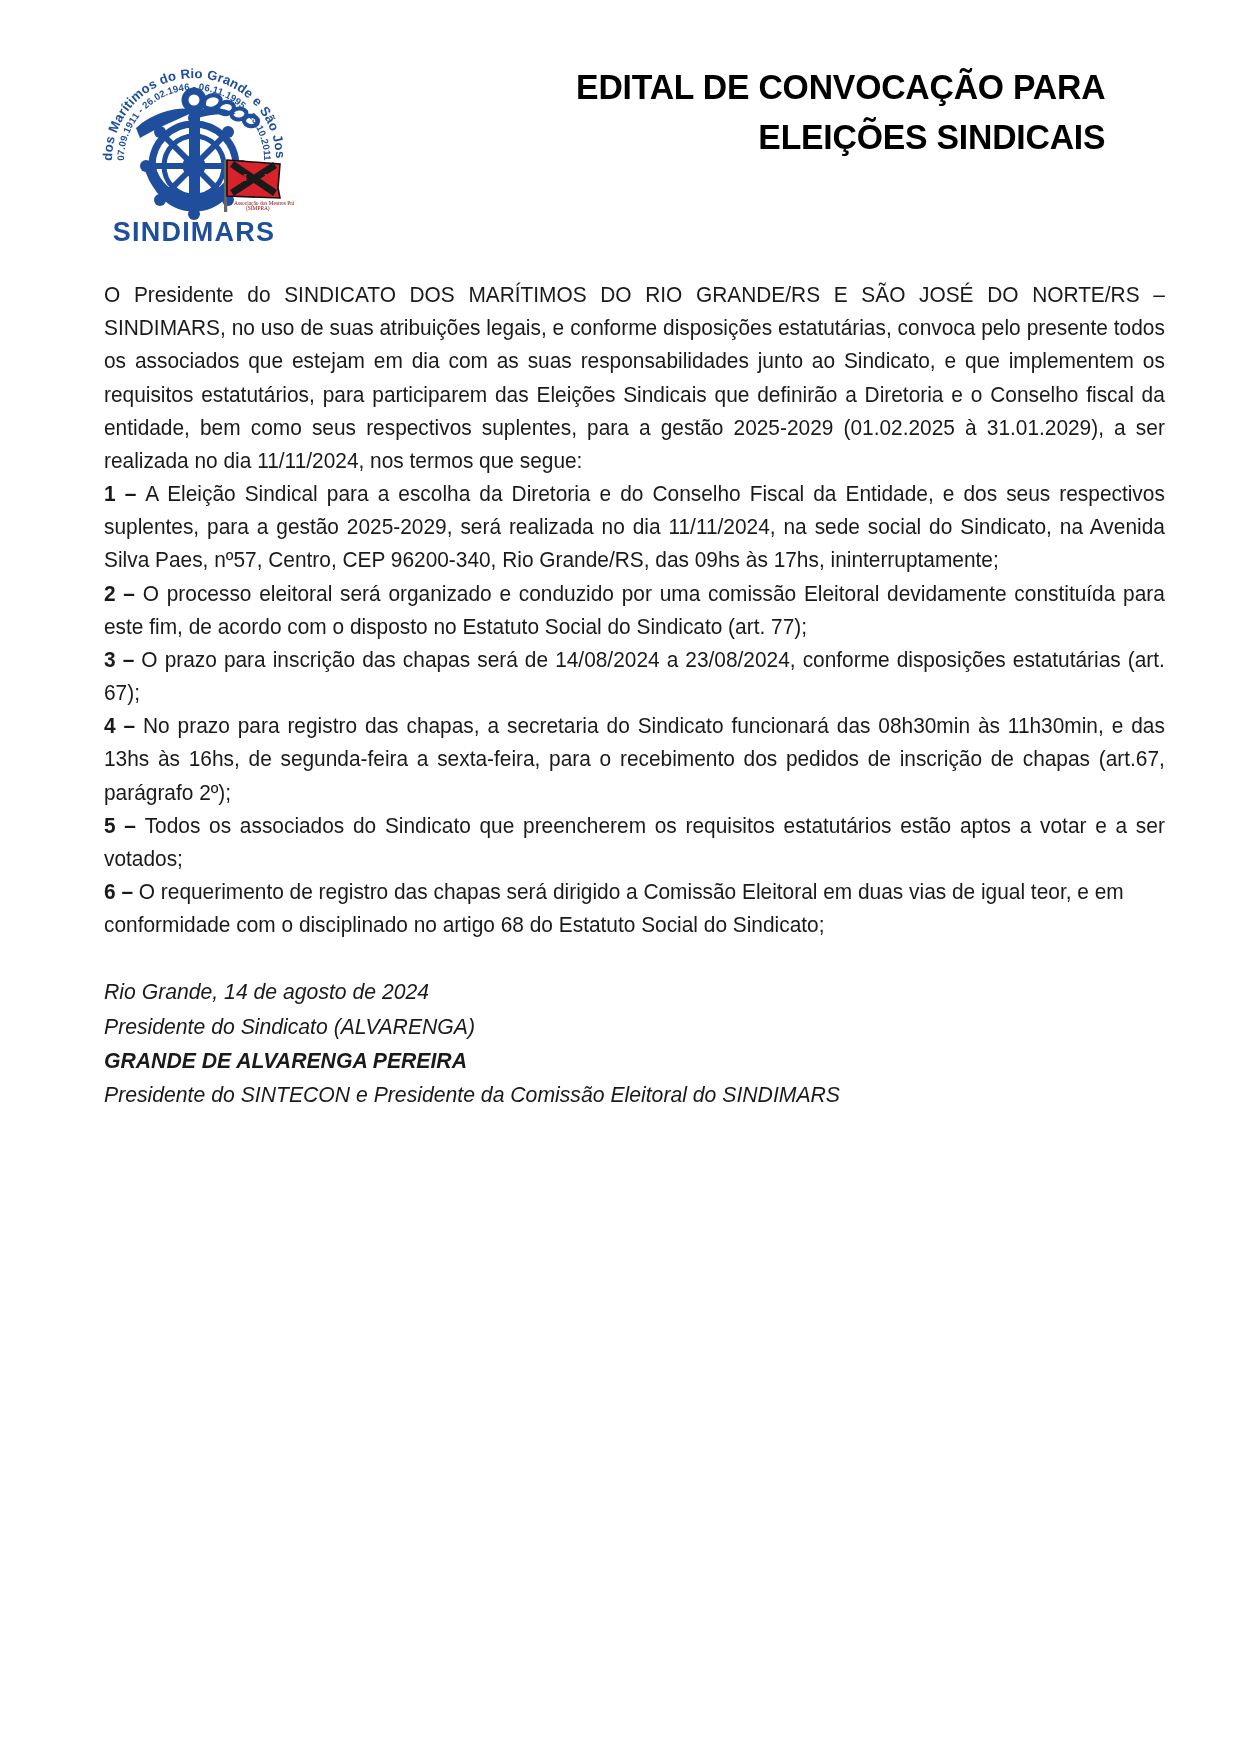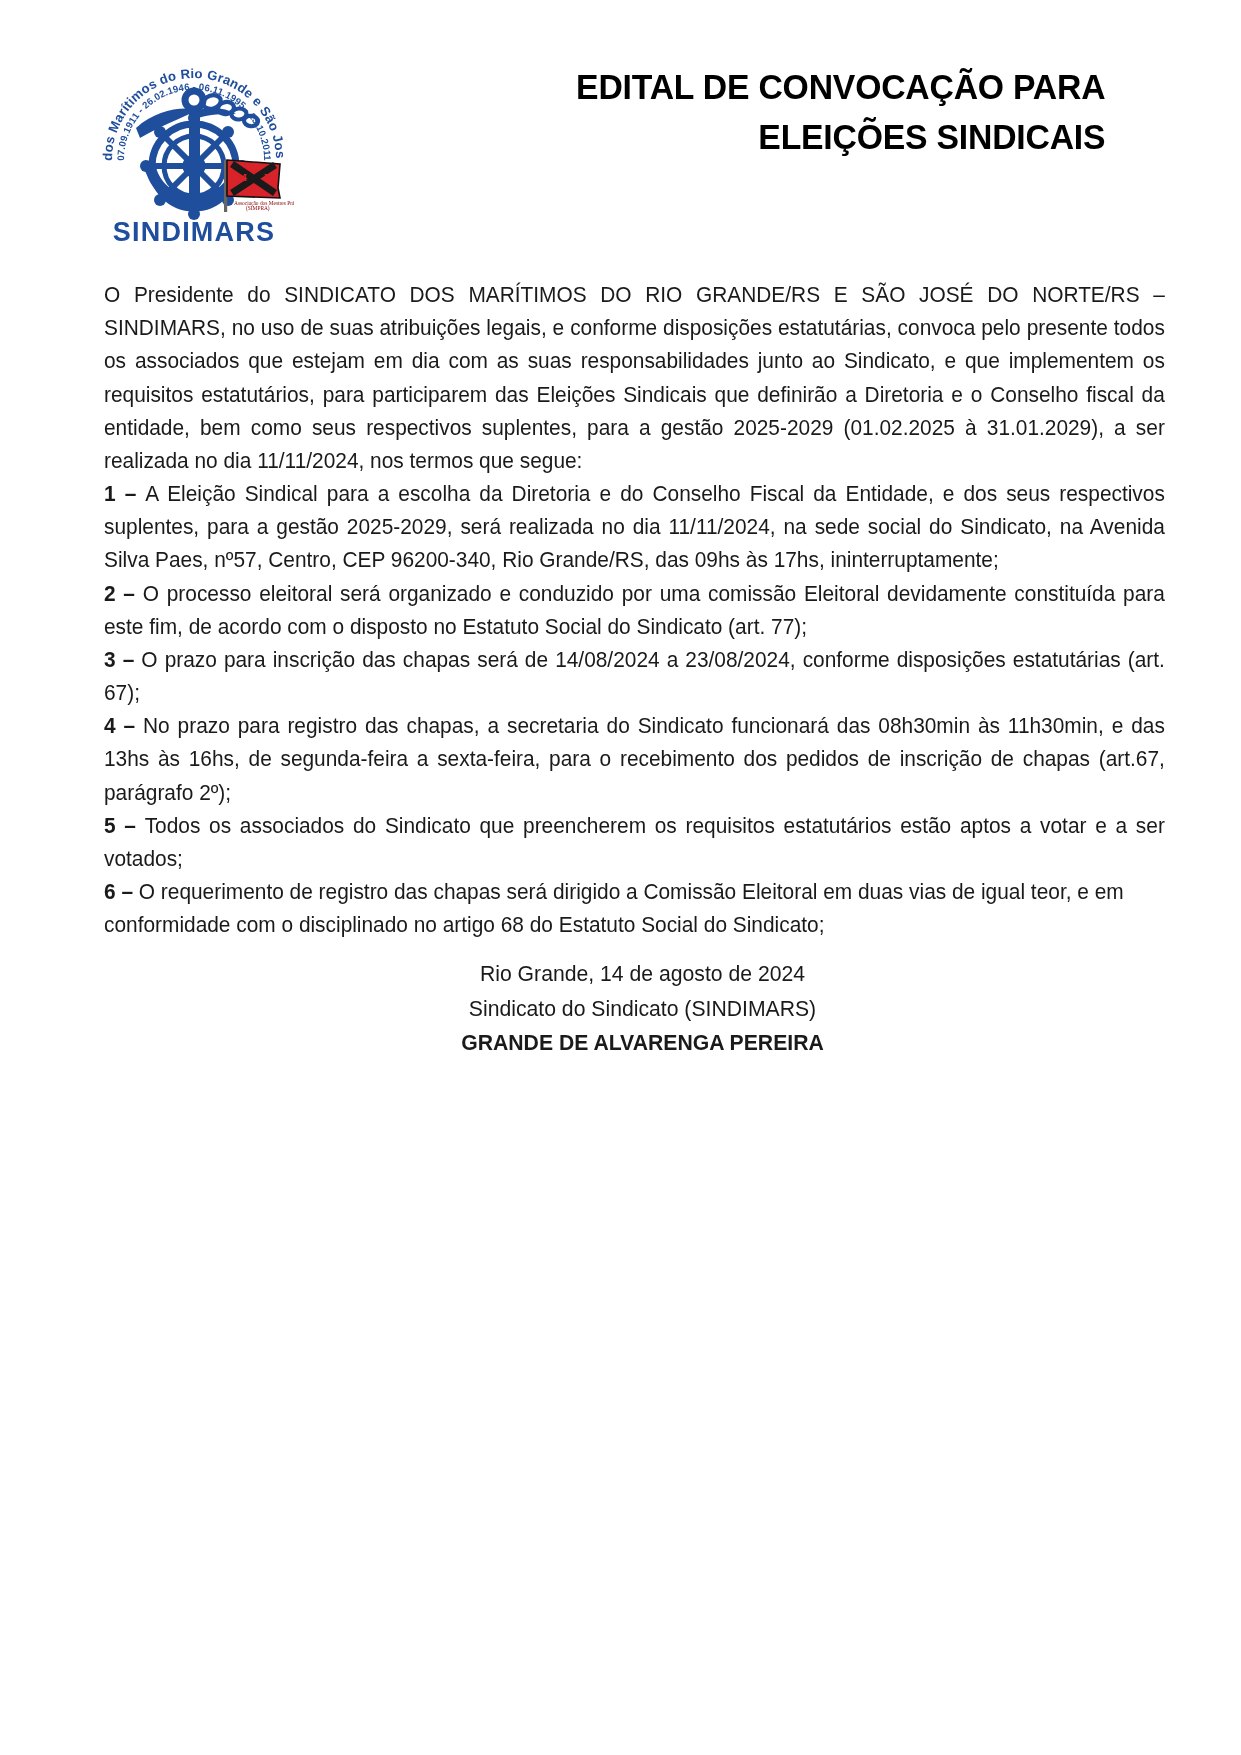--- a/index.html
+++ b/index.html
@@ -75,25 +75,25 @@
     text-justify: inter-word;
     color: #1a1a1a;
     transform: scaleX(0.985);
     transform-origin: left top;
   }
   p.para:last-of-type { text-align: left; }
   .nmark { font-weight: bold; }
 
   
   .signature {
-    margin-top: 16px;
-    text-align: center;
+    margin-top: 34px;
     font-size: 21.2px;
     line-height: 1.62;
     color: #1a1a1a;
+    font-style: italic;
   }
   .signature .bold { font-weight: bold; }
   .sig-line { display: block; }
 </style>
 </head>
 <body>
 
 <div class="page">
 
   <div class="header">
@@ -189,18 +189,19 @@
     <p class="para"><span class="nmark">3 – </span><span>O prazo para inscrição das chapas será de 14/08/2024 a 23/08/2024, conforme disposições estatutárias (art. 67);</span></p>
 
     <p class="para"><span class="nmark">4 – </span><span>No prazo para registro das chapas, a secretaria do Sindicato funcionará das 08h30min às 11h30min, e das 13hs às 16hs, de segunda-feira a sexta-feira, para o recebimento dos pedidos de inscrição de chapas (art.67, parágrafo 2º);</span></p>
 
     <p class="para"><span class="nmark">5 – </span><span>Todos os associados do Sindicato que preencherem os requisitos estatutários estão aptos a votar e a ser votados;</span></p>
 
     <p class="para"><span class="nmark">6 – </span><span>O requerimento de registro das chapas será dirigido a Comissão Eleitoral em duas vias de igual teor, e em conformidade com o disciplinado no artigo 68 do Estatuto Social do Sindicato;</span></p>
 
     <div class="signature">
       <span class="sig-line">Rio Grande, 14 de agosto de 2024</span>
-      <span class="sig-line">Sindicato do Sindicato (SINDIMARS)</span>
+      <span class="sig-line">Presidente do Sindicato (ALVARENGA)</span>
       <span class="sig-line bold">GRANDE DE ALVARENGA PEREIRA</span>
+      <span class="sig-line">Presidente do SINTECON e Presidente da Comissão Eleitoral do SINDIMARS</span>
     </div>
 
   </div>
 </div>
 
 </body></html>

